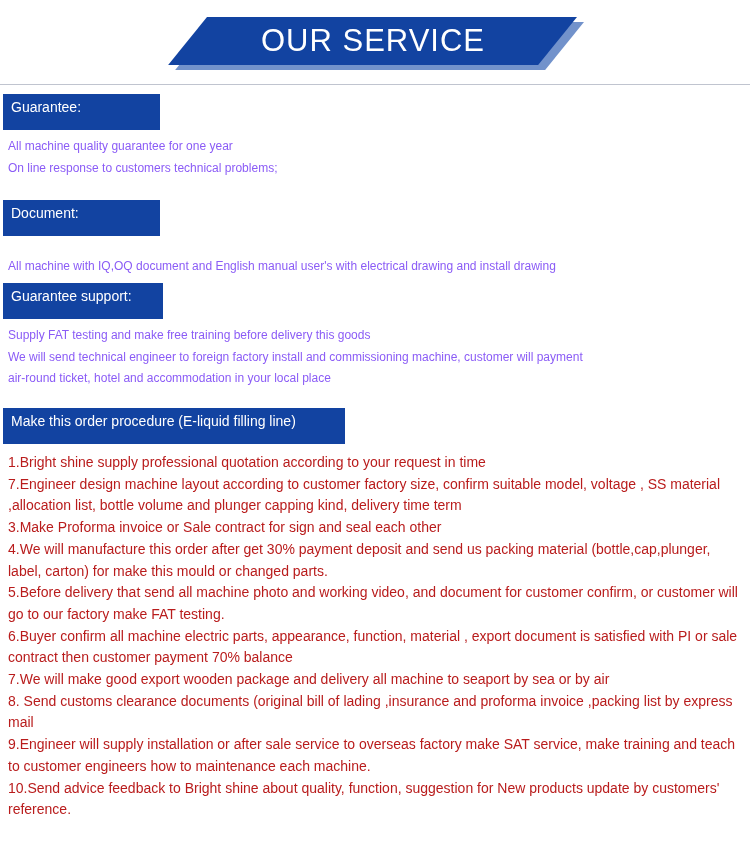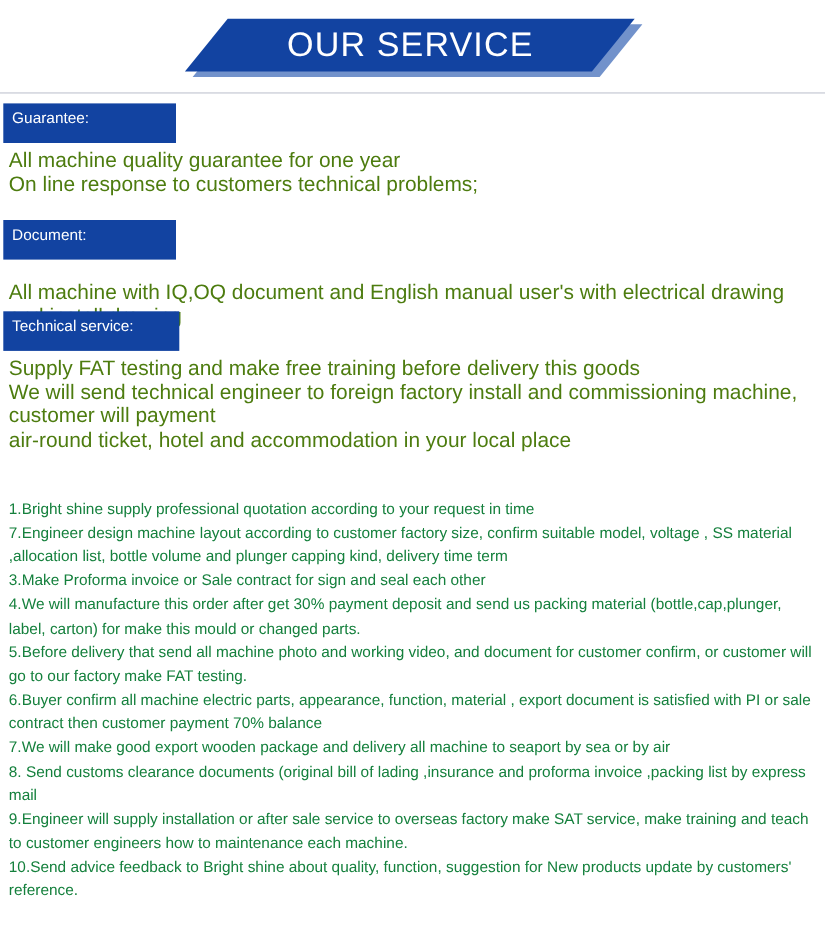--- a/index.html
+++ b/index.html
@@ -77,36 +77,36 @@
   .hb1 { top: 94px;  width: 157px; }
   .hb2 { top: 200px; width: 157px; }
   .hb3 { top: 283px; width: 160px; }
   .hb4 { top: 408px; width: 342px; }
 
   
   .para {
     position: absolute;
     left: 8px;
     width: 738px;
-    color: #4d7c0f;
-    font-size: 19px;
+    color: #8b5cf6;
+    font-size: 12px;
     line-height: 21.5px;
     white-space: pre-line;
   }
   .p1 { top: 136px; }
   .p2 { top: 256px; }
   .p3 { top: 325px; }
 
   
   .list {
     position: absolute;
     left: 8px;
     top: 452px;
     width: 740px;
-    color: #15803d;
+    color: #b91c1c;
     font-size: 14px;
     line-height: 21.7px;
   }
   .item {
     white-space: pre-line;
   }
 </style>
 </head>
 <body>
 
@@ -118,25 +118,26 @@
 
   <div class="divider"></div>
 
   <div class="hbox hb1">Guarantee:</div>
   <div class="para p1">All machine quality guarantee for one year
 On line response to customers technical problems;</div>
 
   <div class="hbox hb2">Document:</div>
   <div class="para p2">All machine with IQ,OQ document and English manual user's with electrical drawing and install drawing</div>
 
-  <div class="hbox hb3">Technical service:</div>
+  <div class="hbox hb3">Guarantee support:</div>
   <div class="para p3">Supply FAT testing and make free training before delivery this goods
 We will send technical engineer to foreign factory install and commissioning machine, customer will payment
 air-round ticket, hotel and accommodation in your local place</div>
 
+  <div class="hbox hb4">Make this order procedure (E-liquid filling line)</div>
 
   <div class="list">
     <div class="item">1.Bright shine supply professional quotation according to your request in time</div>
     <div class="item">7.Engineer design machine layout according to customer factory size, confirm suitable model, voltage , SS material
 ,allocation list, bottle volume and plunger capping kind, delivery time term</div>
     <div class="item">3.Make Proforma invoice or Sale contract for sign and seal each other</div>
     <div class="item">4.We will manufacture this order after get 30% payment deposit and send us packing material (bottle,cap,plunger,
 label, carton) for make this mould or changed parts.</div>
     <div class="item">5.Before delivery that send all machine photo and working video, and document for customer confirm, or customer will
 go to our factory make FAT testing.</div>

